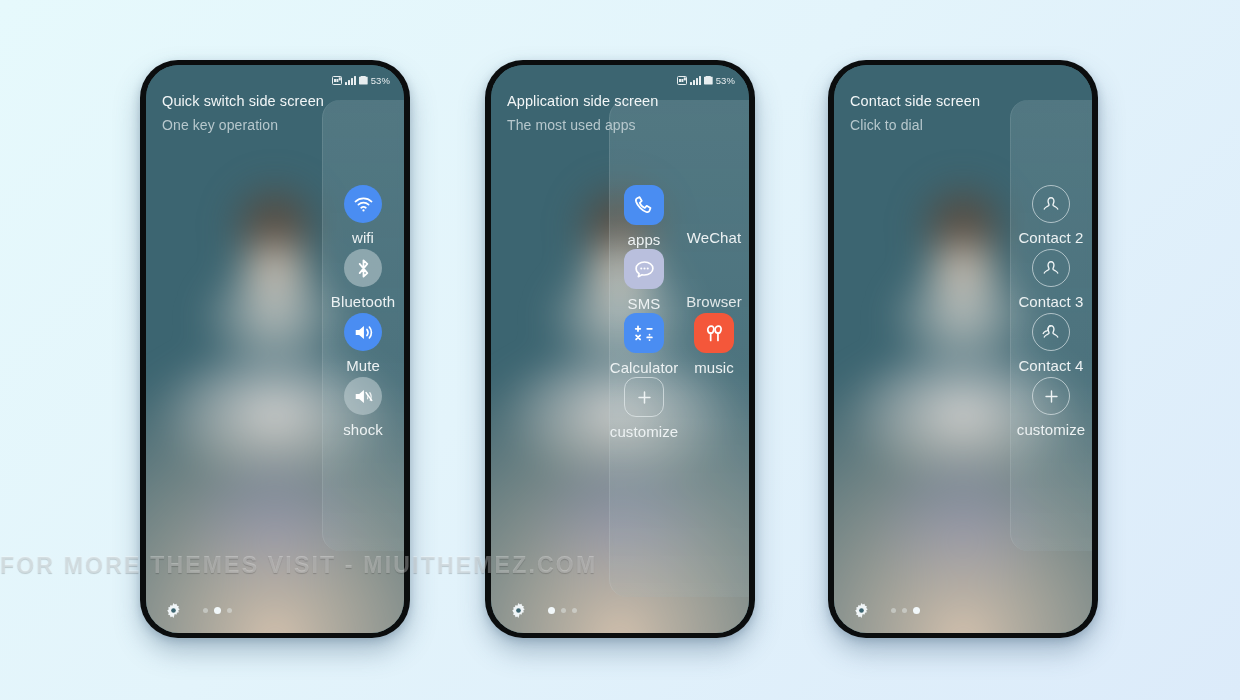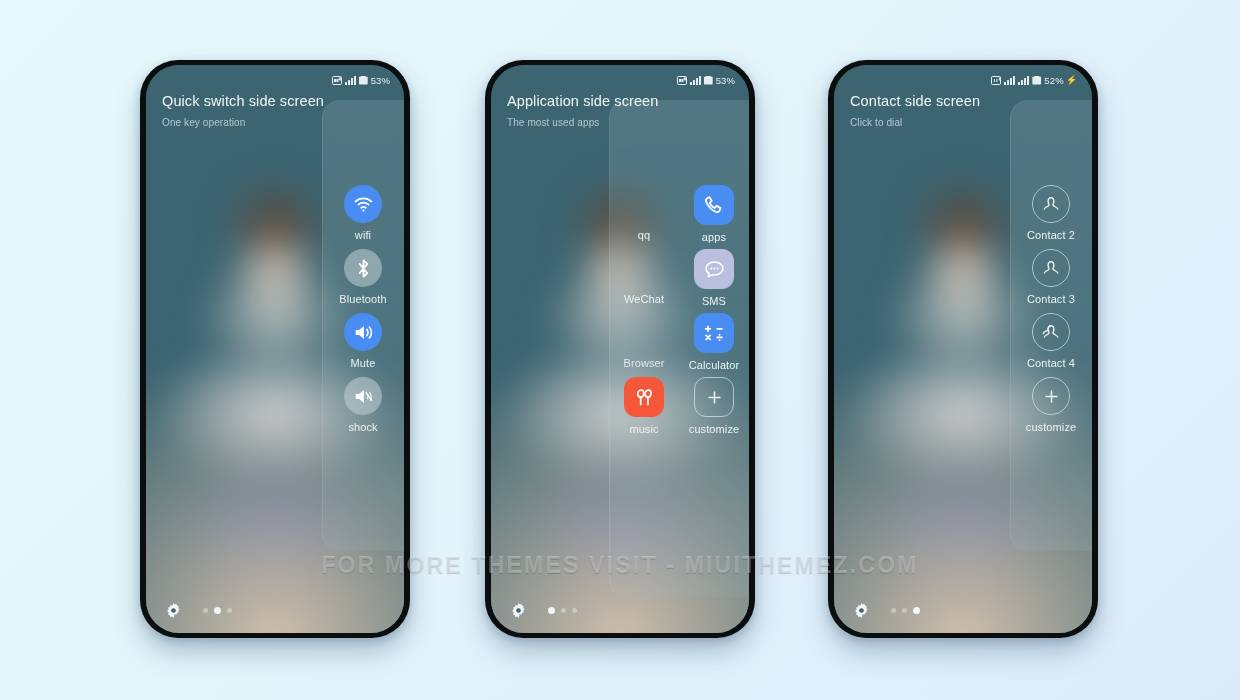--- a/index.html
+++ b/index.html
@@ -70,21 +70,21 @@
     width:9px; height:9px; background:#e8eef0;
     clip-path:polygon(22% 0,78% 0,78% 14%,100% 14%,100% 100%,0 100%,0 14%,22% 14%);
     border-radius:1px;
   }
   .sb-bolt { font-size:9px; line-height:1; color:#e8eef0; }
   .sb-pct { font-size:9.5px; }
 
   
   .head { position:absolute; left:16px; top:28px; z-index:4; }
   .head h1 { font-size:14.5px; font-weight:400; color:#f2f6f7; letter-spacing:.1px; }
-  .head p  { font-size:10px; font-weight:400; color:#b7c8cd; margin-top:8px; letter-spacing:.1px; }
+  .head p  { font-size:14px; font-weight:400; color:#b7c8cd; margin-top:8px; letter-spacing:.1px; }
 
   
   .panel {
     position:absolute; top:35px; right:0;
     border-radius:18px 0 0 18px;
     background:linear-gradient(180deg, rgba(170,195,200,.20), rgba(165,190,196,.13));
     backdrop-filter:blur(3px);
     border-left:1px solid rgba(255,255,255,.10);
   }
   .p1 .panel { width:82px; bottom:82px; }
@@ -94,21 +94,21 @@
   
   .col { position:absolute; right:0; top:120px; width:82px; display:flex; flex-direction:column; }
   .cell { height:64px; display:flex; flex-direction:column; align-items:center; }
   .tile {
     width:38px; height:38px; border-radius:50%;
     display:flex; align-items:center; justify-content:center;
     flex:none;
   }
   .tile.sq { border-radius:12px; width:40px; height:40px; }
   .lbl {
-    margin-top:6px; font-size:11px; color:#edf2f3; letter-spacing:.1px;
+    margin-top:6px; font-size:15px; color:#edf2f3; letter-spacing:.1px;
     text-align:left; white-space:nowrap;
   }
   .lbl.dim { color:#e2e9ea; }
 
   .t-blue { background:#4a8df2; }
   .t-grey { background:rgba(200,212,216,.52); }
   .t-lav  { background:#b9bfdd; }
   .t-dark { background:#46627e; }
   .t-red  { background:#f4573a; }
   .t-ghost{ background:transparent; border:1.3px solid rgba(236,242,243,.62); }
@@ -130,21 +130,21 @@
   .dots { display:flex; align-items:center; gap:6px; }
   .dots span {
     width:5px; height:5px; border-radius:50%;
     background:rgba(235,242,244,.42);
   }
   .dots span.on { background:#f2f8fa; width:7px; height:7px; }
 
   
   .mark {
     position:absolute; left:0; right:0; top:552px; z-index:30;
-    text-align:center;
+    text-align:left;
     font-size:23px; font-weight:700; letter-spacing:2.2px;
     color:rgba(255,255,255,.30);
     text-shadow:0 1px 1px rgba(0,0,0,.18);
     pointer-events:none;
   }
 </style>
 </head>
 <body>
 
 <div class="stage">
@@ -258,24 +258,20 @@
       </div>
 
       <div class="head">
         <h1>Application side screen</h1>
         <p>The most used apps</p>
       </div>
 
       <div class="panel"></div>
 
       <div class="grid">
-        <div class="cell">
-          <div class="tile"></div>
-          <div class="lbl">qq</div>
-        </div>
         <div class="cell">
           <div class="tile sq t-blue">
             <svg width="22" height="22" viewBox="0 0 24 24" fill="none" stroke="#fff" stroke-width="1.9" stroke-linecap="round" stroke-linejoin="round">
               <path d="M7.2 3.4 9.6 7.6l-2.3 2c.9 2.4 3.1 4.7 5.6 5.7l2-2.4 4.2 2.4-1.2 3.1c-.5 1.2-1.9 1.6-3.4 1.2C9.8 18.1 5 13.2 3.4 8.3 2.9 6.6 3.3 5.2 4.5 4.6z"></path>
             </svg>
           </div>
           <div class="lbl">apps</div>
         </div>
 
         <div class="cell">
@@ -350,38 +346,20 @@
     </div>
   </div>
 
   <div class="phone p3">
     <div class="screen">
       <div class="wall">
         <div class="bg"></div>
           <div class="vig"></div>
       </div>
 
-      <div class="status">
-        <span class="sb-box"></span>
-        <span class="sb-ic">
-            <i></i>
-            <i></i>
-            <i></i>
-            <i></i>
-          </span>
-        <span class="sb-ic">
-            <i></i>
-            <i></i>
-            <i></i>
-            <i></i>
-          </span>
-        <span class="sb-bat"></span>
-        <span class="sb-pct">52%</span>
-        <span class="sb-bolt">⚡</span>
-      </div>
 
       <div class="head">
         <h1>Contact side screen</h1>
         <p>Click to dial</p>
       </div>
 
       <div class="panel"></div>
 
       <div class="col">
         <div class="cell">

